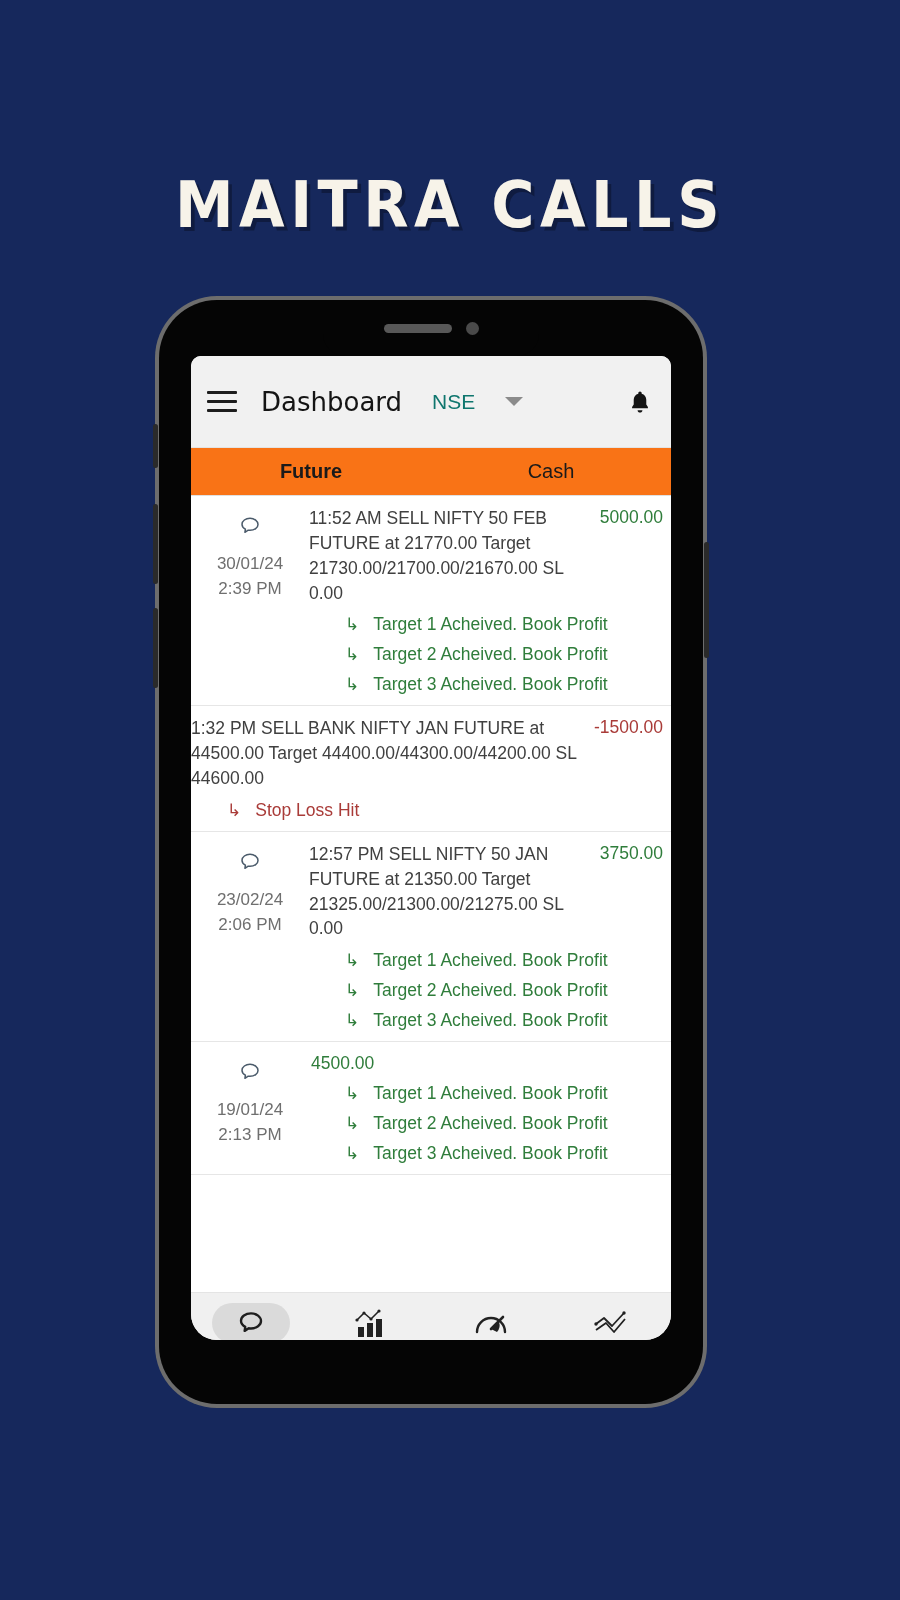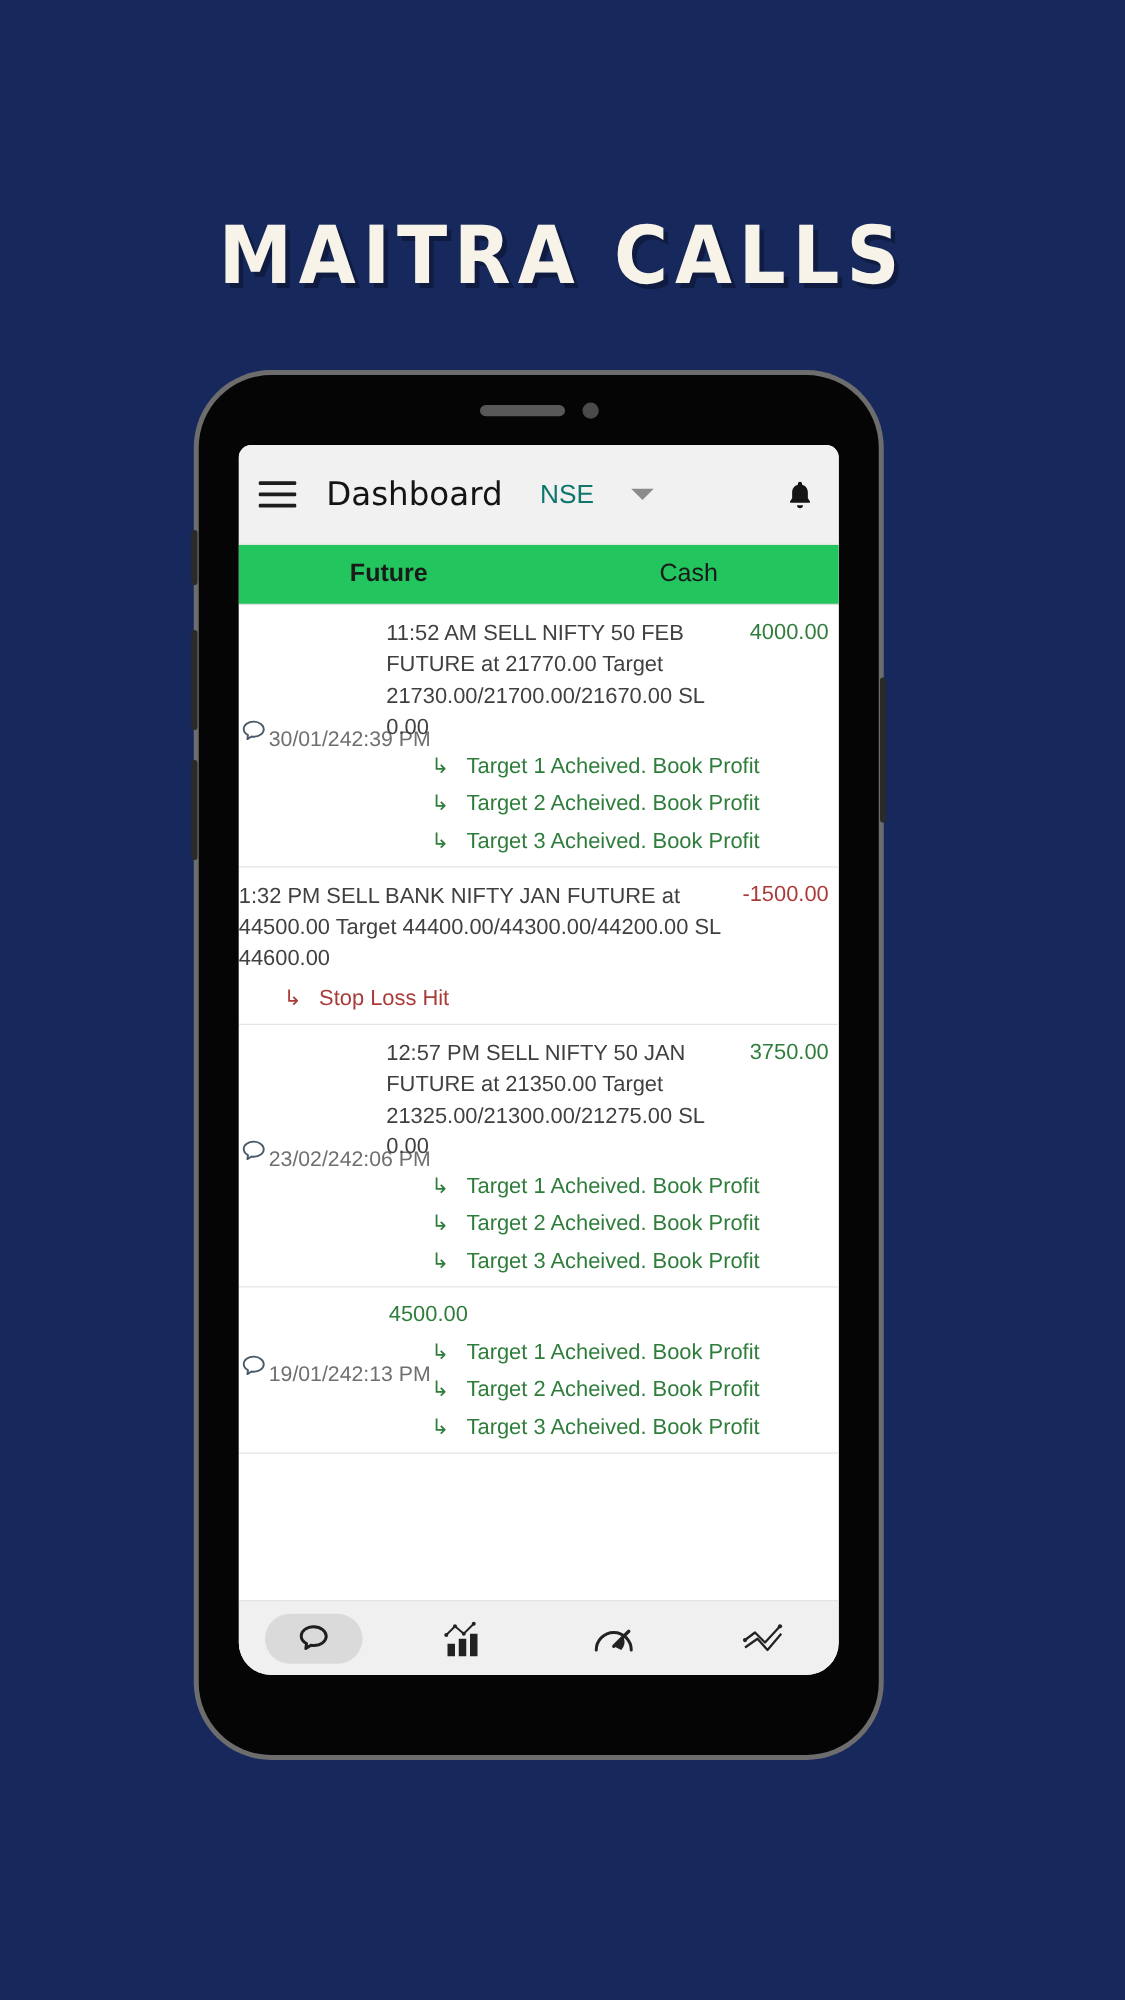--- a/index.html
+++ b/index.html
@@ -94,21 +94,21 @@
     background: #2a2a2a;
     border-radius: 3px;
   }
   .btn-mute   { left: -2px; top: 128px;  width: 5px; height: 44px; }
   .btn-vol-up { left: -2px; top: 208px;  width: 5px; height: 80px; }
   .btn-vol-dn { left: -2px; top: 312px;  width: 5px; height: 80px; }
   .btn-power  { right: -2px; top: 246px; width: 5px; height: 116px; }
 
   
   .appbar {
-    height: 80px;
+    height: 92px;
     background: #f1f1f1;
     display: flex;
     align-items: center;
     padding: 0 18px 0 16px;
     border-bottom: 1px solid #e3e3e3;
   }
   .hamburger {
     width: 30px;
     display: flex;
     flex-direction: column;
@@ -145,21 +145,21 @@
   .bell {
     margin-left: auto;
     cursor: pointer;
     display: flex;
     align-items: center;
   }
 
   
   .tabbar {
     height: 48px;
-    background: #22c55e;
+    background: #f97316;
     display: flex;
     border-bottom: 1px solid #e0e0e0;
   }
   .tab {
     flex: 1;
     display: flex;
     align-items: center;
     justify-content: center;
     font-size: 20px;
     color: #1a1a1a;
@@ -175,21 +175,21 @@
   }
   .call-row {
     display: flex;
     border-bottom: 1px solid #e6e6e6;
     padding: 10px 4px 10px 0;
   }
   .col-date {
     width: 118px;
     flex: 0 0 118px;
     display: flex;
-    flex-direction: row;
+    flex-direction: column;
     align-items: center;
     padding-top: 8px;
   }
   .bubble-icon { margin-bottom: 10px; }
   .date-txt, .time-txt {
     font-size: 17px;
     color: #6f6f6f;
     line-height: 1.45;
     white-space: nowrap;
   }
@@ -312,21 +312,21 @@
           <div class="col-date">
             <span class="bubble-icon"><svg width="24" height="24" viewBox="0 0 24 24" aria-hidden="true">
                 <path d="M12 4.3c-4.4 0-8 2.6-8 5.9 0 2 1.3 3.8 3.4 4.9l-.5 3.2 3.3-2.1c.6.1 1.2.15 1.8.15 4.4 0 8-2.6 8-5.9s-3.6-6.15-8-6.15z" fill="none" stroke="#4a5a6a" stroke-width="1.5" stroke-linejoin="round"></path>
               </svg></span>
             <span class="date-txt">30/01/24</span>
             <span class="time-txt">2:39 PM</span>
           </div>
           <div class="col-body">
             <div class="body-top">
               <div class="call-text">11:52 AM SELL NIFTY 50 FEB FUTURE at 21770.00 Target 21730.00/21700.00/21670.00 SL 0.00</div>
-              <div class="pnl profit">4000.00</div>
+              <div class="pnl profit">5000.00</div>
             </div>
             <div class="status-line ok">
               <span class="arrow-glyph">↳</span>
               <span class="status-text">Target 1 Acheived. Book Profit</span>
             </div>
             <div class="status-line ok">
               <span class="arrow-glyph">↳</span>
               <span class="status-text">Target 2 Acheived. Book Profit</span>
             </div>
             <div class="status-line ok">

